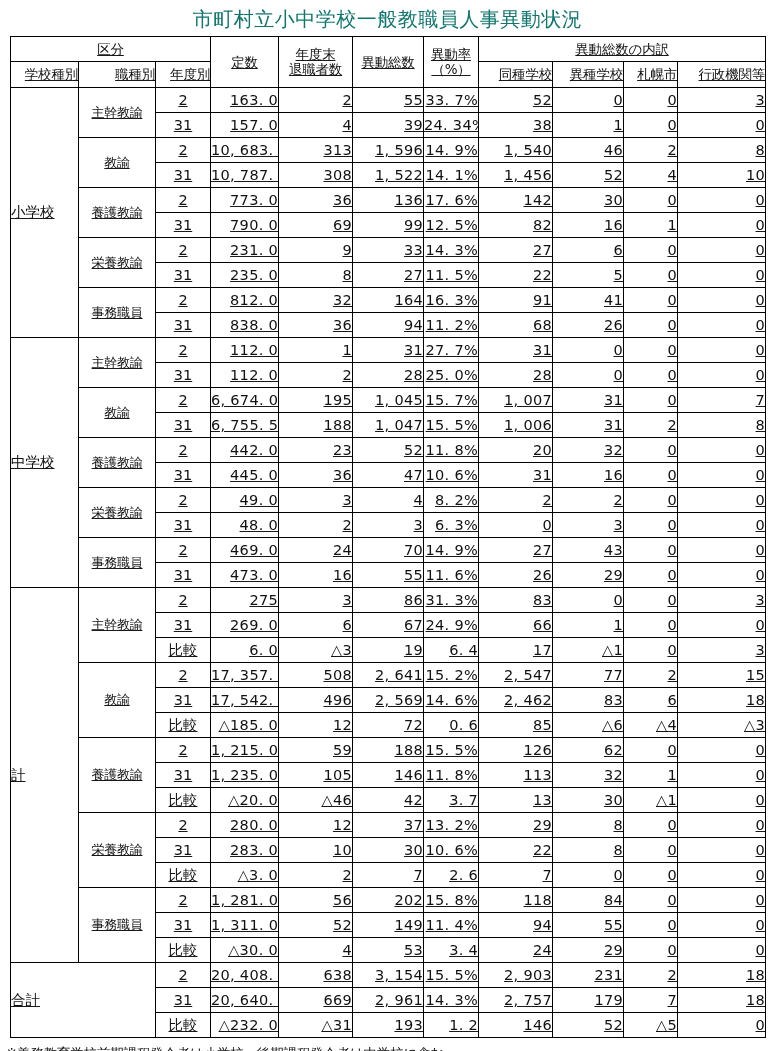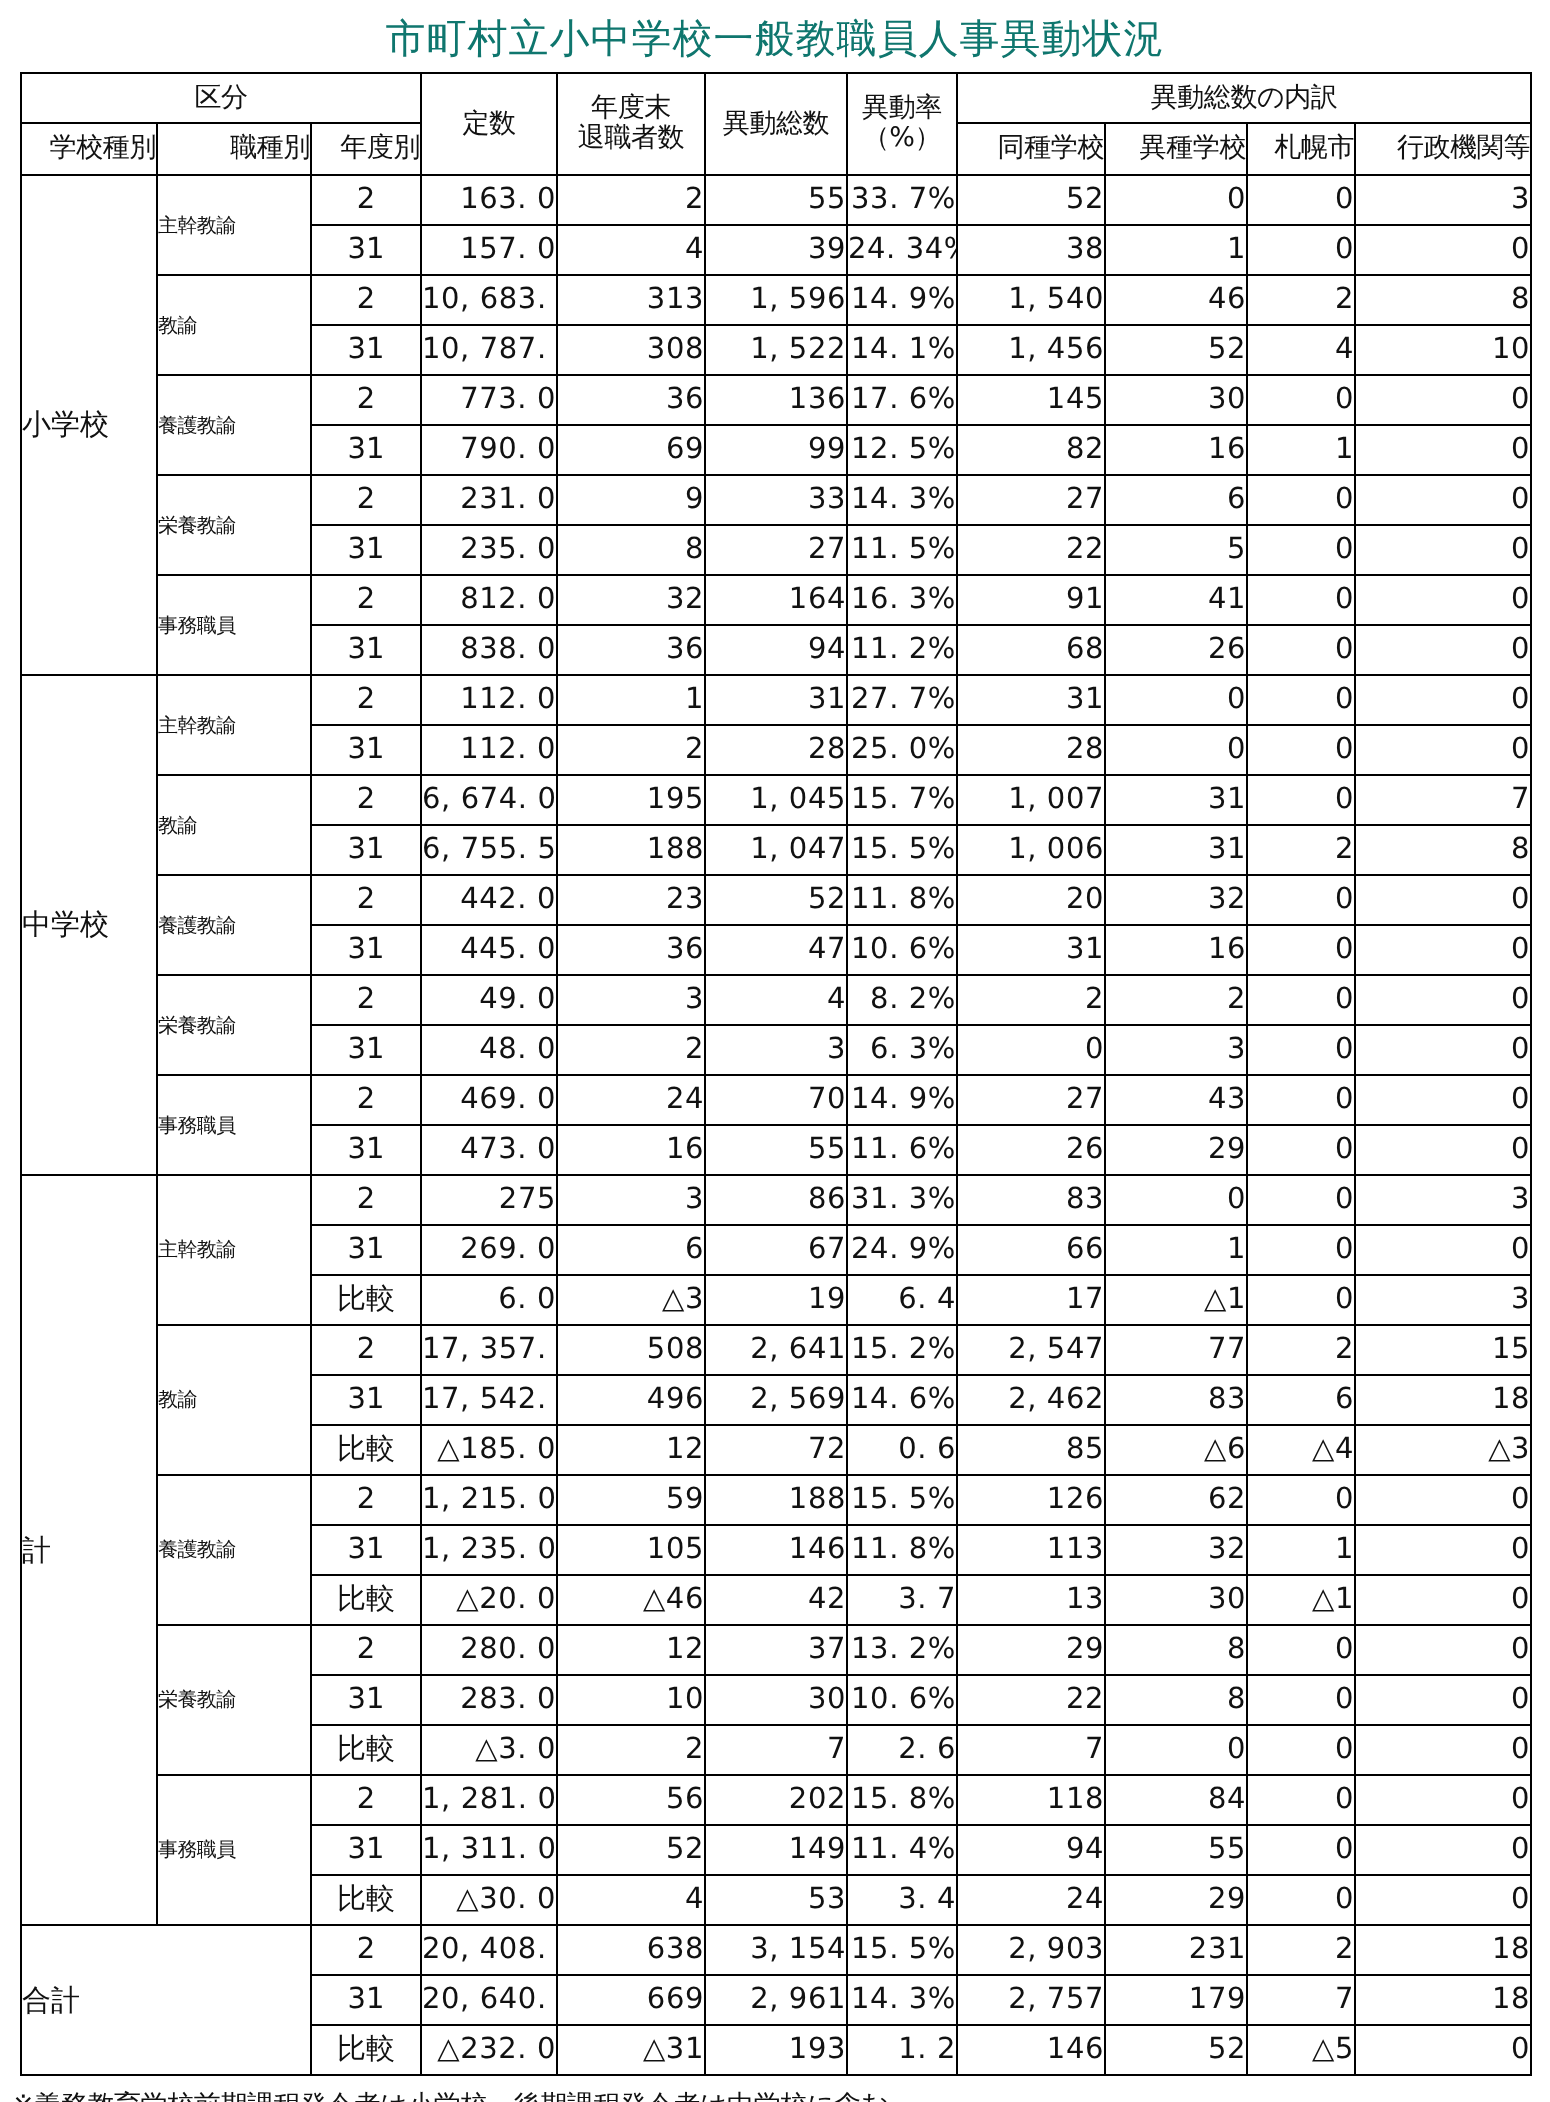--- a/index.html
+++ b/index.html
@@ -33,20 +33,21 @@
     padding-bottom: 6px;
     font-weight: 400;
     color: #0f766e;
     white-space: nowrap;
   }
 
   
   .tbl-wrap {
     padding: 0 10px;
     box-sizing: border-box;
+    text-decoration: underline;
   }
   table.grid {
     border-collapse: collapse;
     table-layout: fixed;
     width: 755px;
     font-size: 14px;
   }
   table.grid td, table.grid th {
     border: 1px solid #000000;
     padding: 0;
@@ -84,23 +85,23 @@
     line-height: 24px;
     letter-spacing: 0.3px;
   }
   td.yr {
     text-align: center;
     font-size: 14.5px;
     height: 24px;
     line-height: 24px;
   }
   td.lbl {
-    text-align: left;
+    text-align: center;
     vertical-align: middle;
-    font-size: 10px;
+    font-size: 13px;
     letter-spacing: -0.3px;
   }
   td.lbl-big {
     text-align: left;
     vertical-align: middle;
     font-size: 14.5px;
     letter-spacing: 0px;
   }
 
   
@@ -215,21 +216,21 @@
             <td class="num">4</td>
             <td class="num">10</td>
           </tr>
           <tr class="pair-inner">
             <td class="lbl" rowspan="2">養護教諭</td>
             <td class="yr thick-r">2</td>
             <td class="num">773. 0</td>
             <td class="num">36</td>
             <td class="num">136</td>
             <td class="num thick-r">17. 6%</td>
-            <td class="num">145</td>
+            <td class="num">142</td>
             <td class="num">30</td>
             <td class="num">0</td>
             <td class="num">0</td>
           </tr>
           <tr>
             <td class="yr thick-r">31</td>
             <td class="num">790. 0</td>
             <td class="num">69</td>
             <td class="num">99</td>
             <td class="num thick-r">12. 5%</td>

